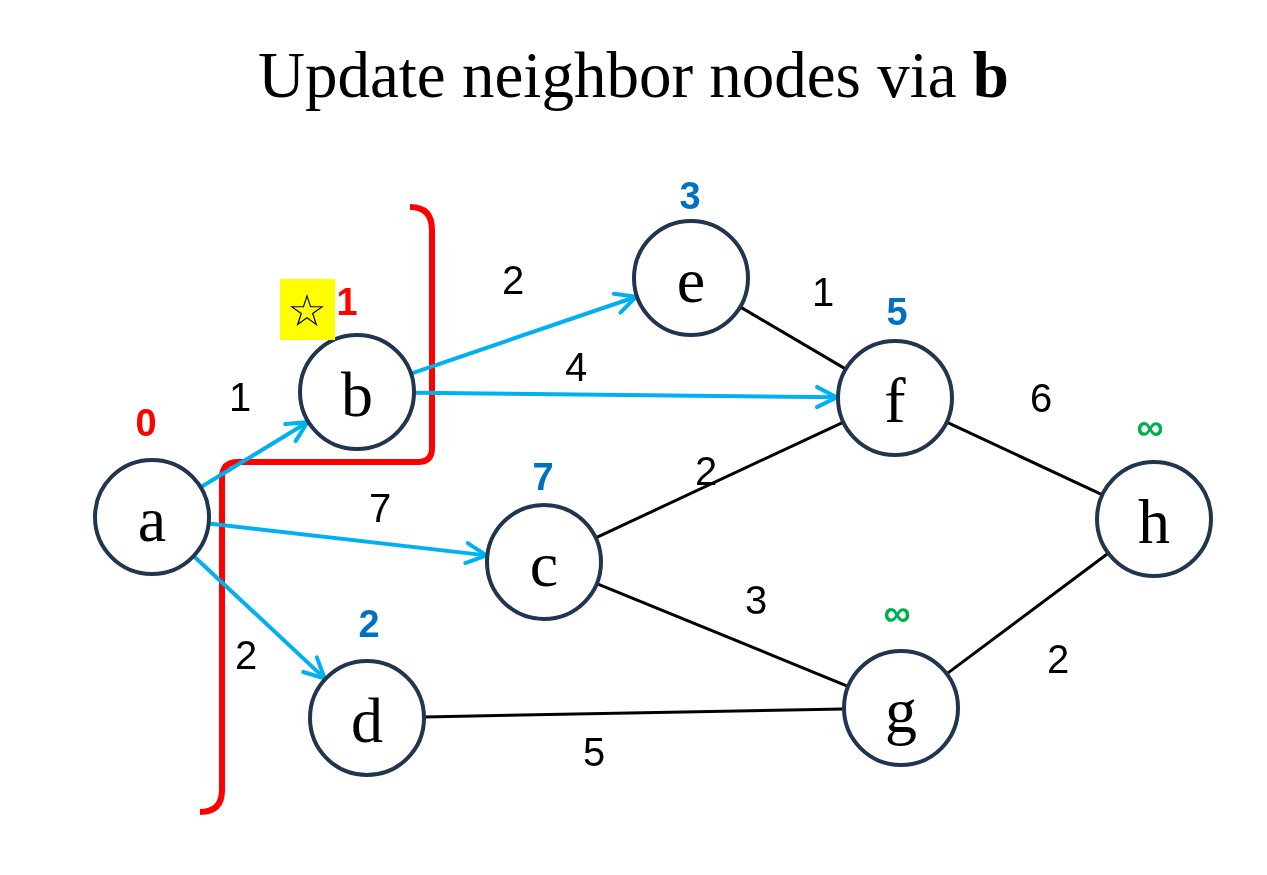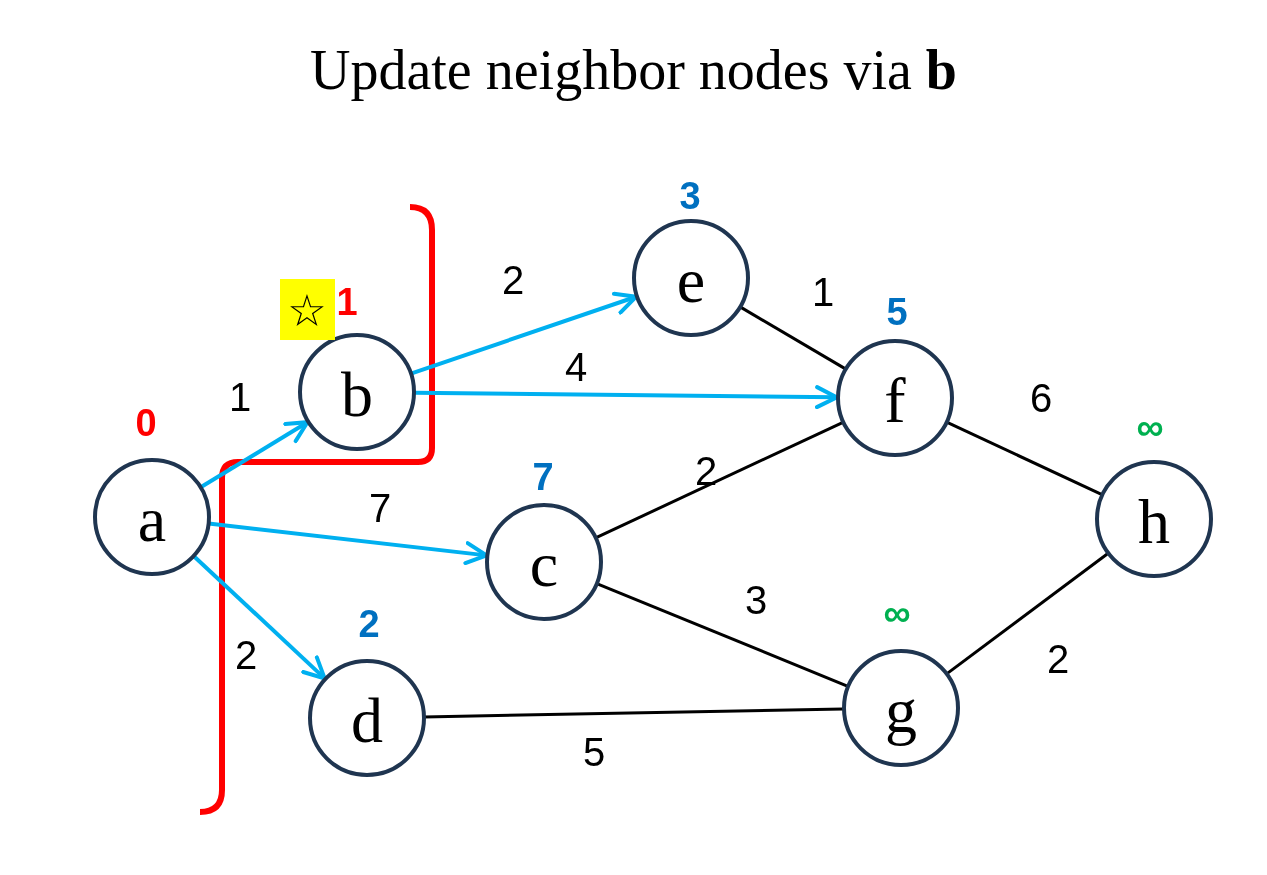--- a/index.html
+++ b/index.html
@@ -1,19 +1,19 @@
 <!DOCTYPE html>
 <html><head>
   <meta charset="utf-8">
   <style>
     html, body { margin: 0; padding: 0; background: #ffffff; }
     body { width: 1267px; height: 875px; overflow: hidden; position: relative; }
     #title {
       position: absolute; left: 0; top: 38px; width: 1267px; text-align: center;
-      font-family: "Liberation Serif", serif; font-size: 56px; color: #000;
+      font-family: "Liberation Serif", serif; font-size: 65px; color: #000;
     }
     #title b { font-weight: bold; }
     svg#graph { position: absolute; left: 0; top: 0; }
     .node-circle { fill: #ffffff; stroke: #1f3550; stroke-width: 4; }
     .node-letter { font-family: "Liberation Serif", serif; font-size: 64px; fill: #000; text-anchor: middle; dominant-baseline: central; }
     .weight { font-family: "Liberation Sans", sans-serif; font-size: 40px; fill: #000; text-anchor: middle; dominant-baseline: central; }
     .dist { font-family: "Liberation Sans", sans-serif; font-size: 38px; font-weight: bold; text-anchor: middle; dominant-baseline: central; }
     .edge-plain { stroke: #000; stroke-width: 3; fill: none; }
     .edge-active { stroke: #00b0f0; stroke-width: 4; fill: none; }
     .boundary { stroke: #ff0000; stroke-width: 6; fill: none; stroke-linejoin: round; }

